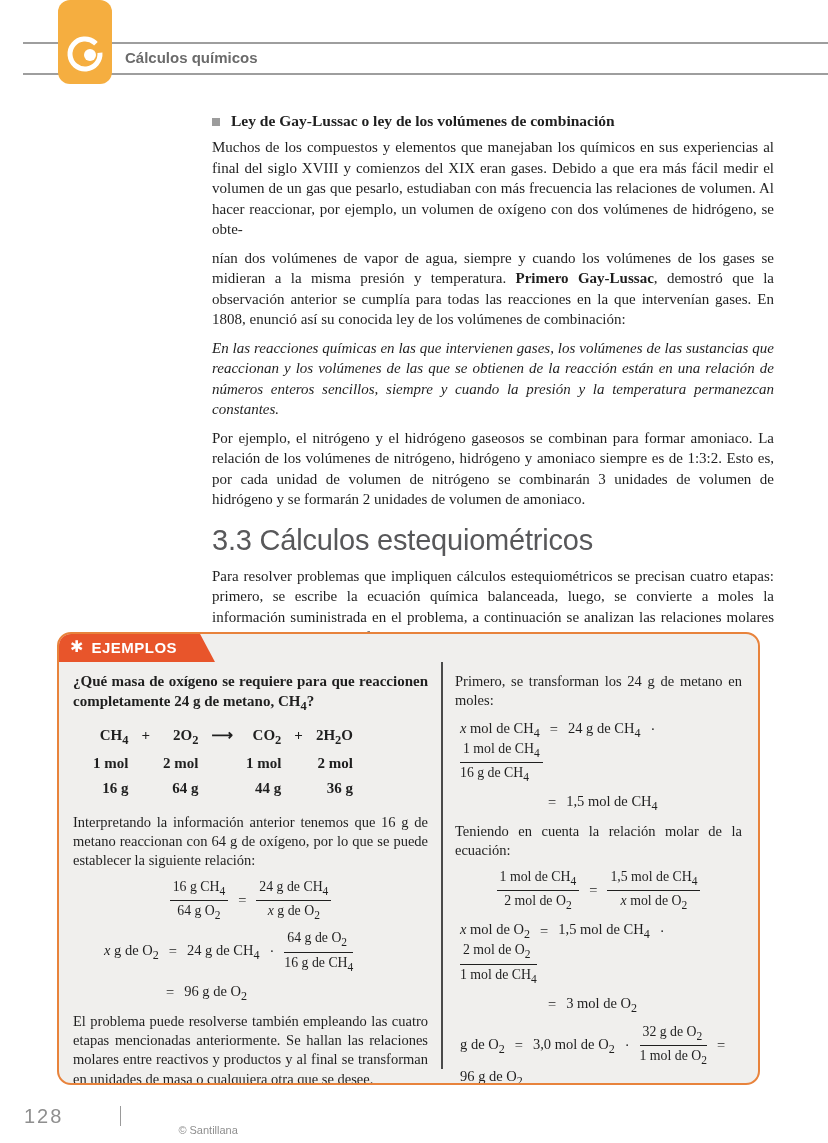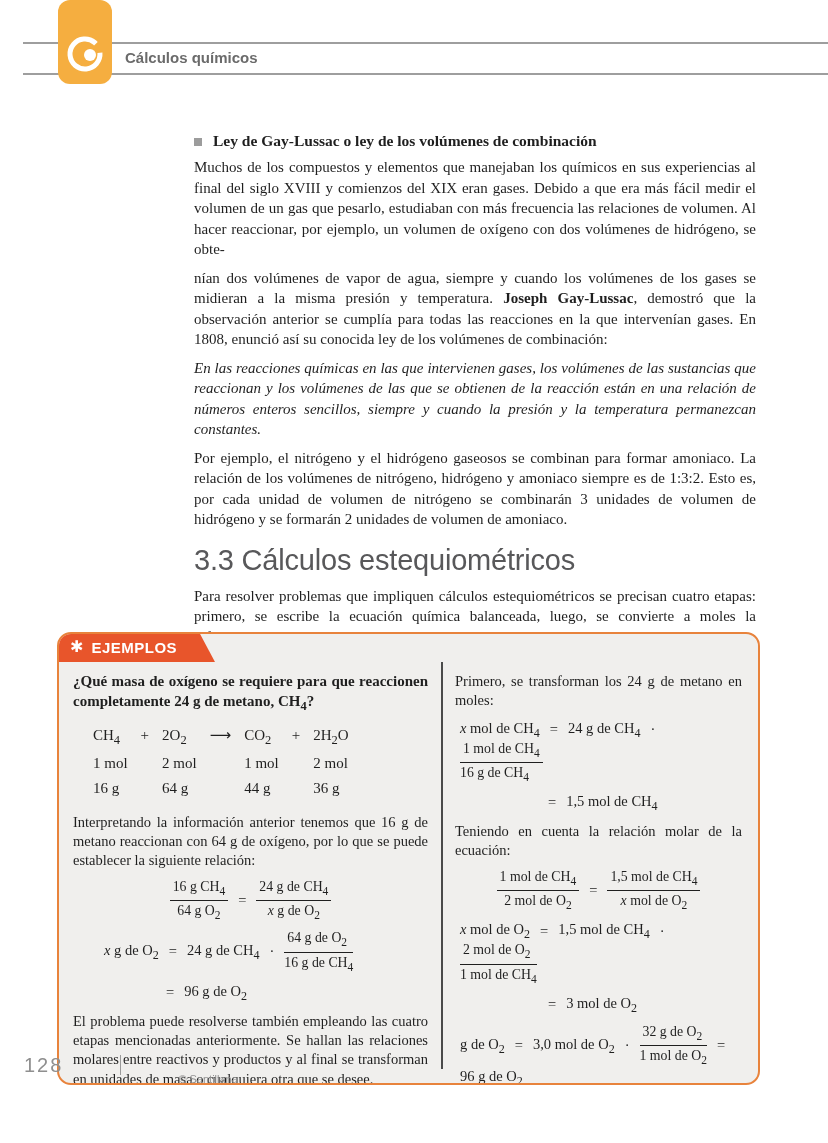--- a/index.html
+++ b/index.html
@@ -10,21 +10,21 @@
   .rule{position:absolute;left:23px;right:0;height:2px;background:#9e9e9e;}
   .rule-top{top:42px;}
   .rule-bottom{top:73px;}
   .chapter-tab{position:absolute;left:58px;top:0;width:54px;height:84px;background:#F5AE40;
                border-radius:12px;z-index:2;display:flex;align-items:flex-end;justify-content:center;}
   .chapter-tab svg{margin-bottom:6px;}
   .chapter-title{position:absolute;left:125px;top:49px;font-family:"Liberation Sans",sans-serif;
                  font-weight:bold;font-size:15px;color:#6b6b6b;z-index:3;}
 
   
-  .main{position:absolute;left:194px;top:112px;width:562px;margin-top:20px;}
+  .main{position:absolute;left:212px;top:112px;width:562px;}
   .bullet-head{font-weight:bold;font-size:15.5px;margin-bottom:7px;}
   .sq{display:inline-block;width:8px;height:8px;background:#9c9c9c;margin-right:11px;}
   .main p{font-size:15px;line-height:20.5px;margin:0 0 8px;text-align:justify;}
   .quote{font-style:italic;}
   .main h2{font-family:"Liberation Sans",sans-serif;font-weight:400;color:#58585a;
            font-size:29px;margin:14px 0 9px;letter-spacing:-0.2px;}
 
   
   .exbox{position:absolute;left:57px;top:632px;width:703px;height:453px;box-sizing:border-box;
          background:#F0EFED;border:2px solid #E8833C;border-radius:14px;overflow:hidden;}
@@ -37,34 +37,34 @@
   .col{box-sizing:border-box;font-size:14.5px;line-height:1.33;}
   .col p{margin:6px 0;text-align:justify;}
   .col-left{width:382px;padding:4px 13px 0 14px;}
   .col-right{flex:1;padding:4px 16px 0 12px;}
   .vdiv{width:2px;background:#4a4a4a;margin-bottom:14px;}
   .question{font-weight:bold;font-size:15px;line-height:1.32;margin:0 0 7px;text-align:justify;}
 
   
   .reaction{display:inline-grid;grid-template-columns:repeat(7,auto);column-gap:13px;row-gap:5px;
             margin:6px 0 8px 20px;font-size:15px;}
-  .reaction span{text-align:left;}
+  .reaction span{text-align:right;font-weight:bold;}
 
   
   .mline{margin:8px 0;font-size:14.5px;}
   .mline .tok{display:inline-block;vertical-align:middle;margin:0 5px;}
   .frac{font-size:13.8px;line-height:1.18;}
   .frac .top{display:block;padding:0 3px 2px;border-bottom:1.3px solid #1f1f1f;}
   .frac .bot{display:block;padding-top:2px;}
   .m-center{text-align:center;}
   .m-small{margin-left:26px;}
   .m-eq{margin-left:88px;}
 
   
-  .footer{position:absolute;left:24px;top:1045px;display:flex;align-items:center;color:#8f8f8f;gap:48px;}
+  .footer{position:absolute;left:24px;top:1096px;display:flex;align-items:center;color:#8f8f8f;gap:48px;}
   .page-num{font-family:"Liberation Sans",sans-serif;font-size:20px;letter-spacing:2px;font-weight:400;}
   .fdiv{height:20px;border-left:1.3px solid #9a9a9a;margin:0 9px;}
   .copyright{font-family:"Liberation Sans",sans-serif;font-size:11px;margin-top:28px;}
 </style>
 </head>
 <body>
 
 <div>
 
   <div>
@@ -77,21 +77,21 @@
       </svg>
     </div>
     <div class="chapter-title">Cálculos químicos</div>
   </div>
 
   <div class="main">
     <div class="bullet-head">
       <span class="sq"></span><span>Ley de Gay-Lussac o ley de los volúmenes de combinación</span>
     </div>
     <p>Muchos de los compuestos y elementos que manejaban los químicos en sus experiencias al final del siglo XVIII y comienzos del XIX eran gases. Debido a que era más fácil medir el volumen de un gas que pesarlo, estudiaban con más frecuencia las relaciones de volumen. Al hacer reaccionar, por ejemplo, un volumen de oxígeno con dos volúmenes de hidrógeno, se obte-</p>
-    <p><span>nían dos volúmenes de vapor de agua, siempre y cuando los volúmenes de los gases se midieran a la misma presión y temperatura. </span><b>Joseph Gay-Lussac</b><span>, demostró que la observación anterior se cumplía para todas las reacciones en la que intervenían gases. En 1808, enunció así su conocida ley de los volúmenes de combinación:</span></p>
+    <p><span>nían dos volúmenes de vapor de agua, siempre y cuando los volúmenes de los gases se midieran a la misma presión y temperatura. </span><b>Primero Gay-Lussac</b><span>, demostró que la observación anterior se cumplía para todas las reacciones en la que intervenían gases. En 1808, enunció así su conocida ley de los volúmenes de combinación:</span></p>
     <p class="quote">En las reacciones químicas en las que intervienen gases, los volúmenes de las sustancias que reaccionan y los volúmenes de las que se obtienen de la reacción están en una relación de números enteros sencillos, siempre y cuando la presión y la temperatura permanezcan constantes.</p>
     <p>Por ejemplo, el nitrógeno y el hidrógeno gaseosos se combinan para formar amoniaco. La relación de los volúmenes de nitrógeno, hidrógeno y amoniaco siempre es de 1:3:2. Esto es, por cada unidad de volumen de nitrógeno se combinarán 3 unidades de volumen de hidrógeno y se formarán 2 unidades de volumen de amoniaco.</p>
     <h2>3.3 Cálculos estequiométricos</h2>
     <p>Para resolver problemas que impliquen cálculos estequiométricos se precisan cuatro etapas: primero, se escribe la ecuación química balanceada, luego, se convierte a moles la información suministrada en el problema, a continuación se analizan las relaciones molares en la ecuación química y finalmente, se pasa de moles a la unidad deseada.</p>
   </div>
 
   <div class="exbox">
     <div class="extab">
       <span class="ast">✱</span>
       <span class="extab-label">EJEMPLOS</span>

